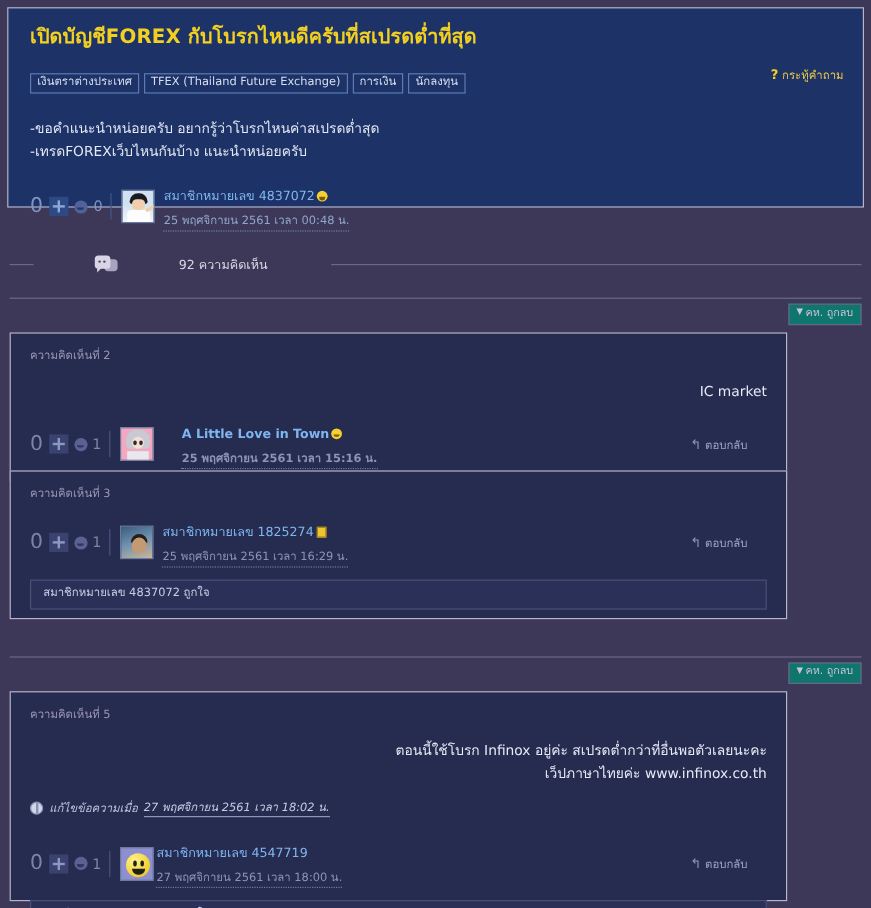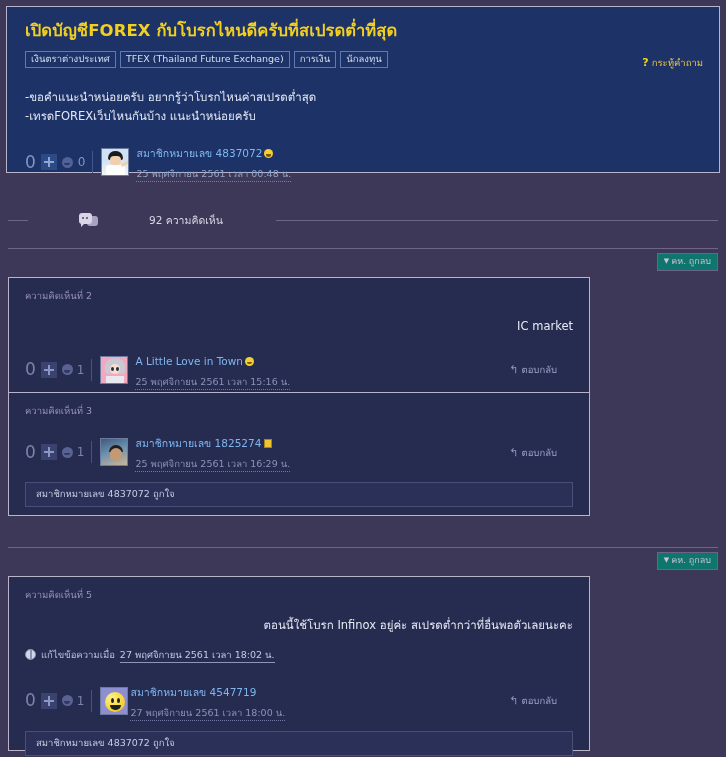--- a/index.html
+++ b/index.html
@@ -30,21 +30,21 @@
   }
   .post-title {
     color: #f2d022;
     font-size: 16.5px;
     font-weight: bold;
     line-height: 1.25;
     letter-spacing: 0.1px;
     white-space: nowrap;
   }
   .tag-row {
-    margin-top: 9px;
+    margin-top: 19px;
     display: flex;
     gap: 4px;
     align-items: flex-end;
   }
   .tag {
     border: 1px solid #5c7bb4;
     color: #d6dff0;
     font-size: 9.5px;
     padding: 2px 5px 3px 5px;
     line-height: 1.1;
@@ -238,21 +238,21 @@
     cursor: pointer;
     white-space: nowrap;
     line-height: 1;
   }
   .caret { font-size: 7px; margin-right: 2px; vertical-align: 1px; }
 
   
   .comment {
     position: absolute;
     left: 8px;
-    width: 582px;
+    width: 648px;
     background: #262b50;
     border: 1px solid #b9b4c9;
     padding: 10px 16px 0 16px;
   }
   .comment-no {
     color: #9a94b4;
     font-size: 9.5px;
     margin-bottom: 14px;
   }
   .comment-text {
@@ -261,20 +261,21 @@
     line-height: 1.62;
     text-align: right;
   }
   .edited-note {
     margin-top: 12px;
     display: flex;
     align-items: center;
     gap: 5px;
     color: #b8c3dd;
     font-size: 9.5px;
+    font-style: italic;
   }
   .edit-globe {
     width: 11px; height: 11px;
     border-radius: 50%;
     background: #cfd7ea;
     border: 1px solid #8a93ae;
     position: relative;
     flex: 0 0 11px;
   }
   .edit-globe::after {
@@ -435,21 +436,21 @@
       <span class="c-emo" style="margin-left:5px;"></span>
       <span class="c-emo-count" style="margin-left:4px;">1</span>
       <span class="c-vsep"></span>
       <span class="avatar av-anime">
         <span class="hair"></span>
           <span class="face"></span>
           <span class="eye e1"></span>
           <span class="eye e2"></span>
           <span class="body"></span>
       </span>
-      <span style="margin-left:7px; line-height:1.25;">
+      <span style="margin-left:23px; line-height:1.25;font-weight:bold;">
         <span style="display:block;">
           <span class="c-author-name">A Little Love in Town</span><span class="badge-emo"></span>
         </span>
         <span class="c-date">25 พฤศจิกายน 2561 เวลา 15:16 น.</span>
       </span>
       <span class="reply-link">
         <span class="reply-arrow">↰</span><span>ตอบกลับ</span>
       </span>
     </div>
     <div class="like-footer">สมาชิกหมายเลข 4837072 ถูกใจ</div>
@@ -483,20 +484,21 @@
   <div class="deleted-bar" style="top:547px;">
     <span class="deleted-btn">
       <span class="caret">▼</span><span>คห. ถูกลบ</span>
     </span>
   </div>
 
   <div class="comment" style="top:576px; height:175px;">
     <div class="comment-no">ความคิดเห็นที่ 5</div>
     <div class="comment-text">
       <div>ตอนนี้ใช้โบรก Infinox  อยู่ค่ะ สเปรดต่ำกว่าที่อื่นพอตัวเลยนะคะ</div>
+      <div>เว็ปภาษาไทยค่ะ www.infinox.co.th</div>
     </div>
     <div class="edited-note">
       <span class="edit-globe"></span>
       <span>แก้ไขข้อความเมื่อ</span>
       <span class="edited-date">27 พฤศจิกายน 2561 เวลา 18:02 น.</span>
     </div>
     <div class="c-meta-row" style="margin-top:18px;">
       <span class="c-vote-count">0</span>
       <span class="c-plus" style="margin-left:5px;"></span>
       <span class="c-emo" style="margin-left:5px;"></span>

